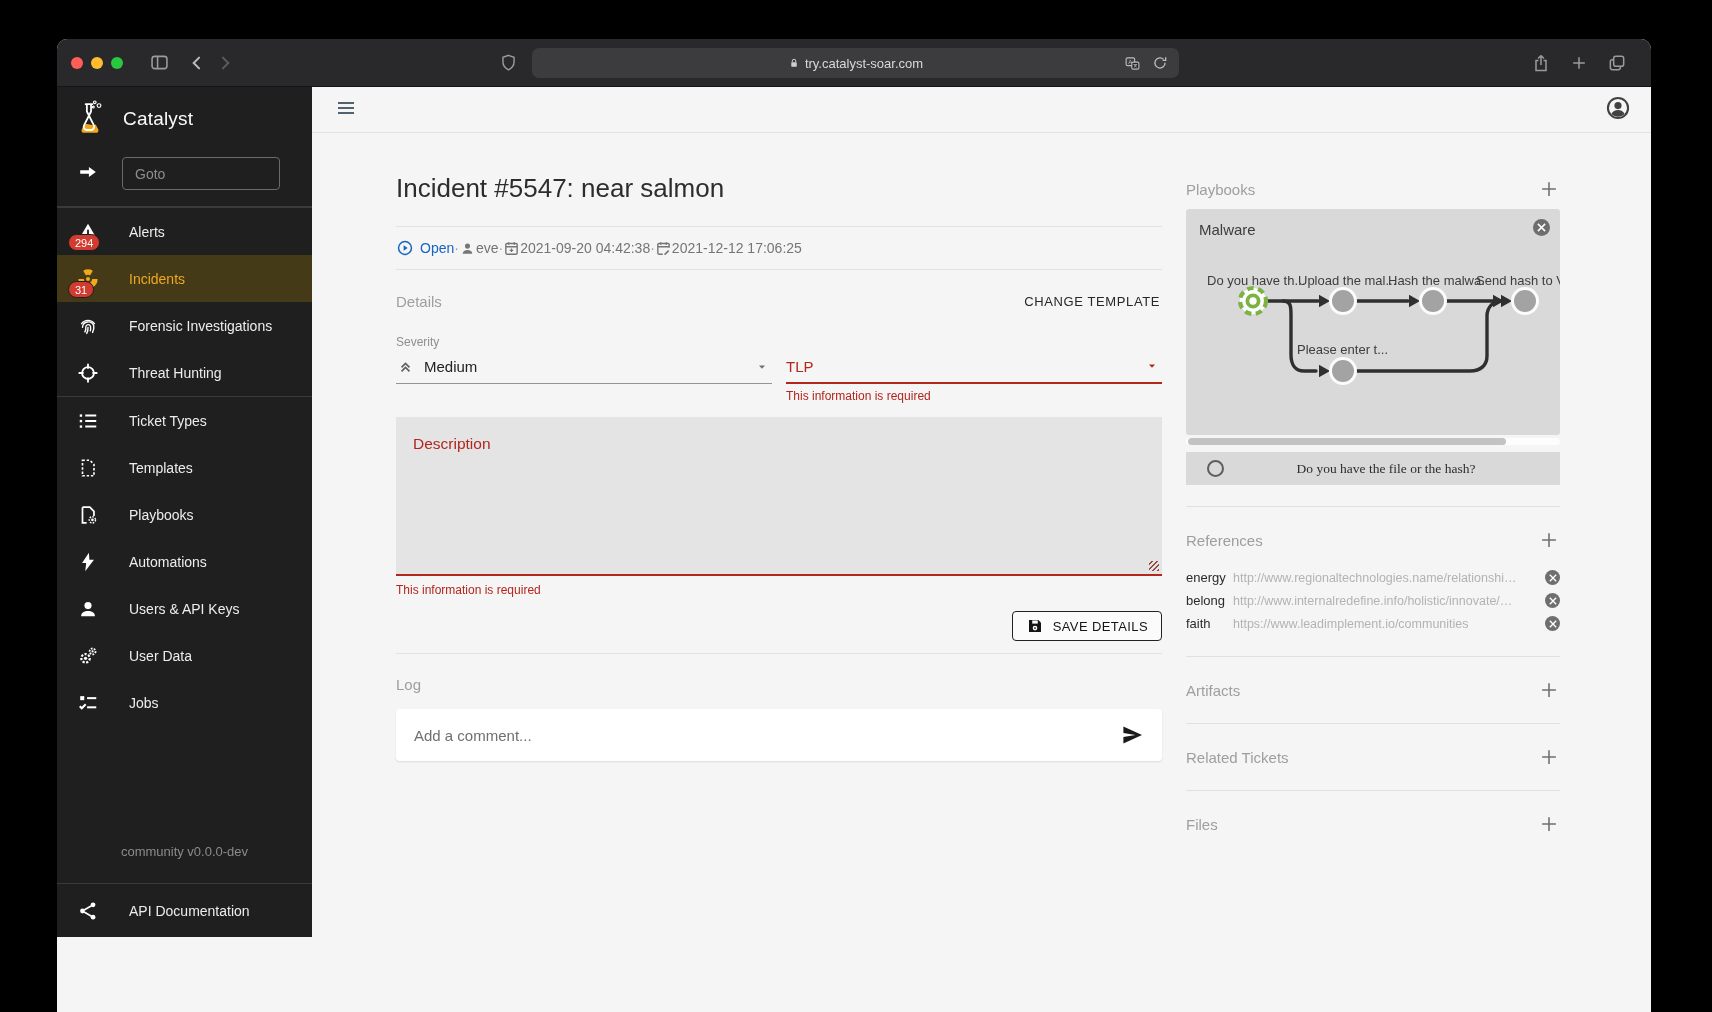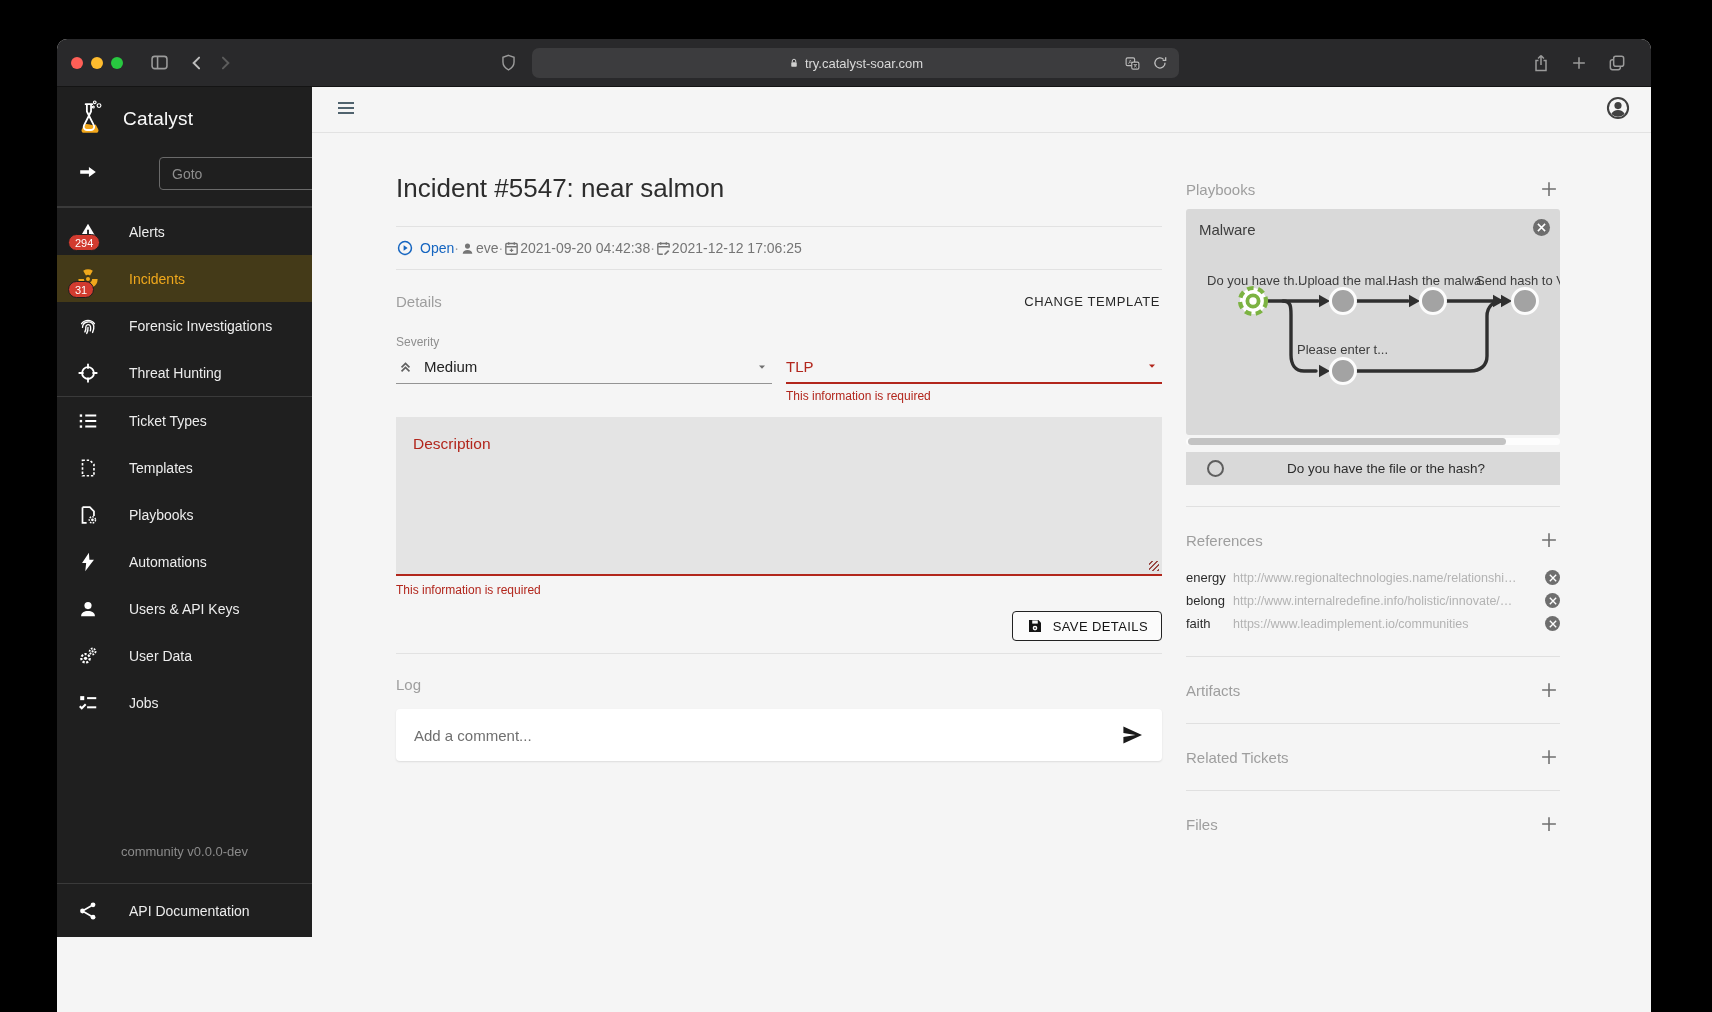--- a/index.html
+++ b/index.html
@@ -23,21 +23,21 @@
   .tb-right { position:absolute; right:20px; display:flex; gap:10px; }
 
   
   .app { display:flex; height:850px; }
   .sidebar { width:255px; background:#1f1f1f; color:#ececec; display:flex; flex-direction:column; flex-shrink:0; }
   .main { flex:1; background:#f5f5f5; display:flex; flex-direction:column; min-width:0; }
 
   
   .brand { display:flex; align-items:center; height:64px; padding-left:14px; gap:14px; }
   .brand-name { font-size:19px; color:#fafafa; letter-spacing:.2px; }
-  .goto-row { display:flex; align-items:center; padding:6px 16px 16px 20px;gap:37px; }
+  .goto-row { display:flex; align-items:center; padding:6px 16px 16px 20px; }
   .goto-input { margin-left:23px; width:158px; height:33px; background:transparent;
                 border:1px solid #6a6a6a; border-radius:4px; color:#c9c9c9; padding:0 12px;
                 font-size:14px; outline:none; font-family:inherit; }
   .goto-input::placeholder { color:#8d8d8d; }
   .sb-div { border-top:1px solid #3a3a3a; }
   .nav-item { display:flex; align-items:center; height:47px; padding-left:19px; font-size:14px;
               color:#ededed; cursor:pointer; position:relative; }
   .nav-item.active { background:#443a18; color:#f0a81c; }
   .nav-icon { width:24px; height:24px; position:relative; flex-shrink:0; display:flex;
               align-items:center; justify-content:center; }
@@ -101,21 +101,21 @@
              position:relative; overflow:hidden; }
   .pb-title { position:absolute; left:13px; top:12px; font-size:15px; color:#3d3d3d; }
   .pb-close, .ref-close { border:none; border-radius:50%; background:#6e6e6e; cursor:pointer;
                           display:flex; align-items:center; justify-content:center; padding:0; }
   .pb-close { position:absolute; right:10px; top:10px; width:17px; height:17px; }
   .ref-close { width:15px; height:15px; flex-shrink:0; }
   .pb-scroll { margin-top:3px; height:7px; background:#fdfdfd; border-radius:4px; position:relative; }
   .pb-thumb { position:absolute; left:2px; top:0; height:7px; width:318px; background:#c3c3c3;
               border-radius:4px; cursor:pointer; }
   .task-row { margin-top:7px; height:33px; background:#d9d9d9; display:flex; align-items:center;
-              position:relative; cursor:pointer; }
+              position:relative; cursor:pointer;font-family:Liberation Serif, serif; }
   .task-radio { position:absolute; left:21px; width:17px; height:17px; border:2px solid #5e5e5e;
                 border-radius:50%; background:transparent; cursor:pointer; padding:0; }
   .task-label { margin:0 auto; padding-left:26px; font-size:13.5px; color:#2d2d2d; }
   .rp-sep { border-top:1px solid #e0e0e0; margin-top:21px; }
   .rp-sec { margin-top:21px; }
   .ref-list { margin-top:14px; }
   .ref-row { display:flex; align-items:center; height:23px; }
   .ref-name { width:47px; font-size:13px; color:#2b2b2b; flex-shrink:0; }
   .ref-url { flex:1; color:#b3b3b3; font-size:12.5px; white-space:nowrap; overflow:hidden;
              text-overflow:ellipsis; margin-right:10px; cursor:pointer; }

